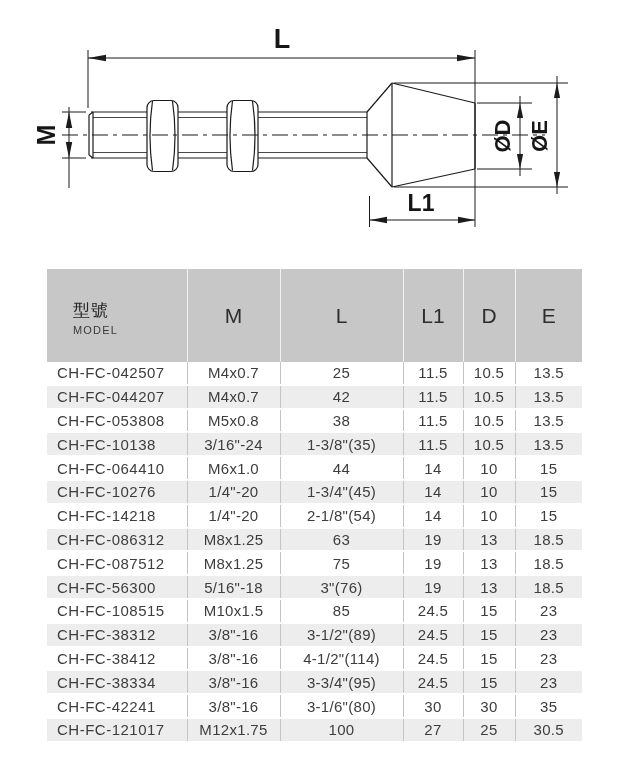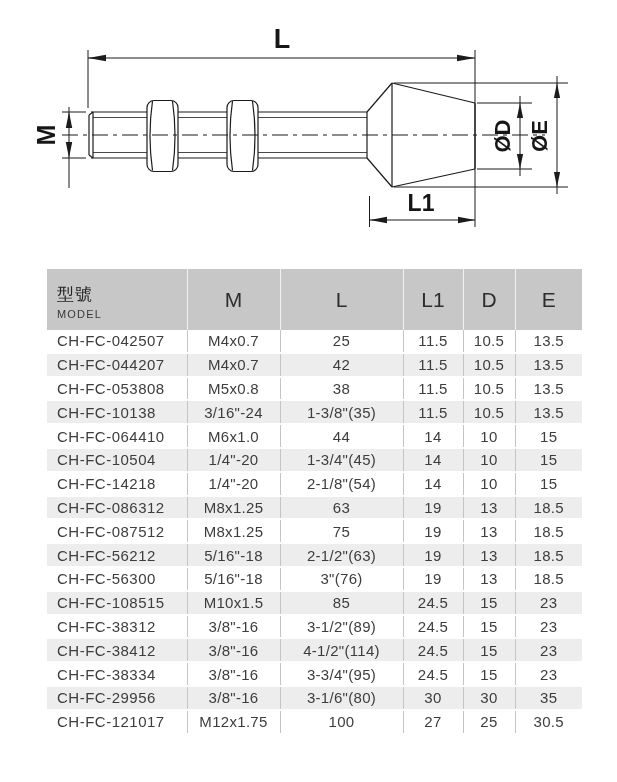--- a/index.html
+++ b/index.html
@@ -18,21 +18,21 @@
     position:absolute;left:47px;top:269px;width:535px;
     border-collapse:collapse;table-layout:fixed;
   }
   .spec-table col.c-model{width:140px;}
   .spec-table col.c-m{width:93px;}
   .spec-table col.c-l{width:123px;}
   .spec-table col.c-l1{width:60px;}
   .spec-table col.c-d{width:52px;}
   .spec-table col.c-e{width:67px;}
   .spec-table thead th{
-    background:#c6c7c6;height:61px;padding:0;margin:0;
+    background:#c6c7c6;height:61px;padding:16px;margin:0;
     font-weight:normal;color:#2d2d2d;vertical-align:middle;
     border-right:1px solid rgba(255,255,255,0.75);
   }
   .spec-table thead th:last-child{border-right:none;}
   .spec-table thead th.model-head{text-align:left;}
   .model-head-inner{padding:6px 0 0 10px;}
   .model-zh{font-size:17px;color:#242424;letter-spacing:1px;line-height:20px;}
   .model-en{font-size:11px;color:#3a3a3a;letter-spacing:1.2px;margin-top:3px;}
   .col-head{font-size:21px;text-align:center;}
   .spec-table tbody td{
@@ -194,21 +194,21 @@
     </tr>
         <tr>
       <td class="model-cell">CH-FC-064410</td>
       <td>M6x1.0</td>
       <td>44</td>
       <td>14</td>
       <td>10</td>
       <td>15</td>
     </tr>
         <tr>
-      <td class="model-cell">CH-FC-10504</td>
+      <td class="model-cell">CH-FC-10276</td>
       <td>1/4"-20</td>
       <td>1-3/4"(45)</td>
       <td>14</td>
       <td>10</td>
       <td>15</td>
     </tr>
         <tr>
       <td class="model-cell">CH-FC-14218</td>
       <td>1/4"-20</td>
       <td>2-1/8"(54)</td>
@@ -226,28 +226,20 @@
     </tr>
         <tr>
       <td class="model-cell">CH-FC-087512</td>
       <td>M8x1.25</td>
       <td>75</td>
       <td>19</td>
       <td>13</td>
       <td>18.5</td>
     </tr>
         <tr>
-      <td class="model-cell">CH-FC-56212</td>
-      <td>5/16"-18</td>
-      <td>2-1/2"(63)</td>
-      <td>19</td>
-      <td>13</td>
-      <td>18.5</td>
-    </tr>
-        <tr>
       <td class="model-cell">CH-FC-56300</td>
       <td>5/16"-18</td>
       <td>3"(76)</td>
       <td>19</td>
       <td>13</td>
       <td>18.5</td>
     </tr>
         <tr>
       <td class="model-cell">CH-FC-108515</td>
       <td>M10x1.5</td>
@@ -274,21 +266,21 @@
     </tr>
         <tr>
       <td class="model-cell">CH-FC-38334</td>
       <td>3/8"-16</td>
       <td>3-3/4"(95)</td>
       <td>24.5</td>
       <td>15</td>
       <td>23</td>
     </tr>
         <tr>
-      <td class="model-cell">CH-FC-29956</td>
+      <td class="model-cell">CH-FC-42241</td>
       <td>3/8"-16</td>
       <td>3-1/6"(80)</td>
       <td>30</td>
       <td>30</td>
       <td>35</td>
     </tr>
         <tr>
       <td class="model-cell">CH-FC-121017</td>
       <td>M12x1.75</td>
       <td>100</td>

